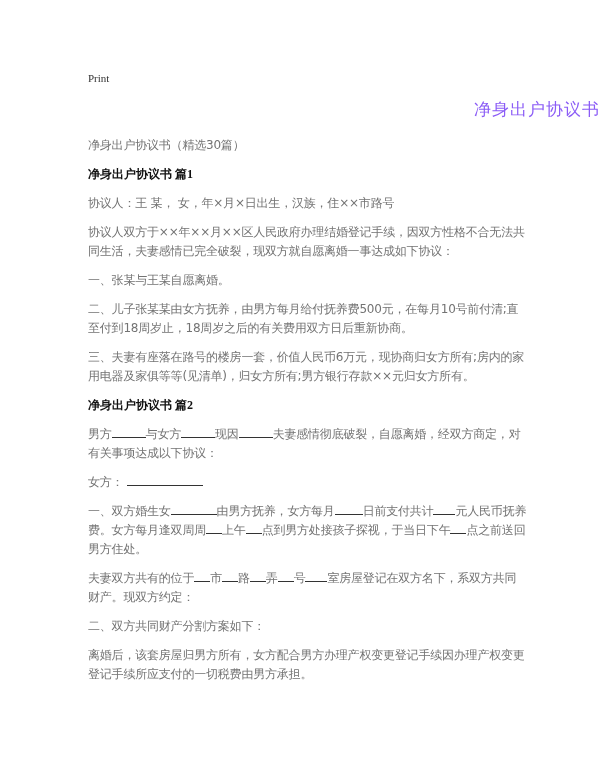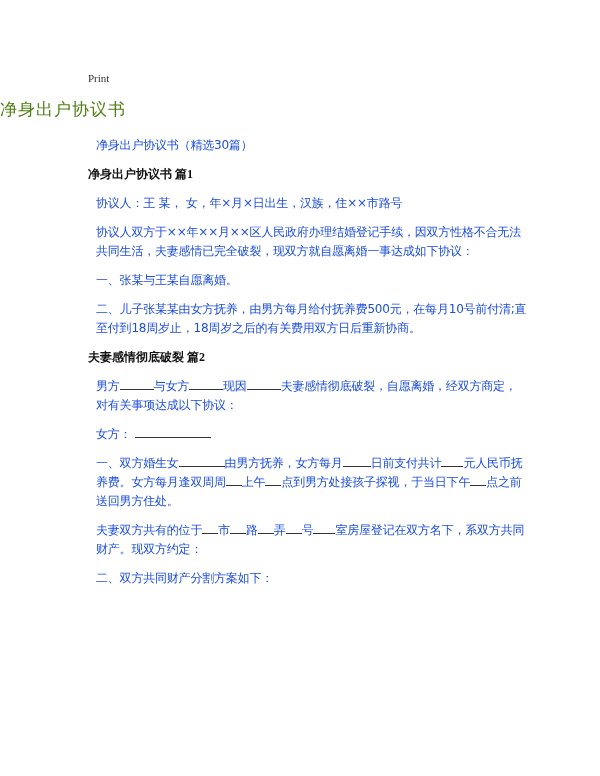--- a/index.html
+++ b/index.html
@@ -9,25 +9,25 @@
     color: #222222;
   }
   .page { position: absolute; left: 0; top: 0; width: 600px; height: 588px; padding-left: 28px; }
   .print-label {
     position: absolute; left: 88px; top: 72px;
     font-family: "Liberation Serif", "DejaVu Serif", serif;
     font-size: 11px; color: #333;
   }
   .doc-title {
     position: absolute; left: 0; width: 600px; top: 98px;
-    text-align: left; font-size: 17px; color: #4d7c0f; letter-spacing: 1px;
+    text-align: right; font-size: 17px; color: #8b5cf6; letter-spacing: 1px;
   }
   .content { position: absolute; left: 88px; top: 136px; width: 440px; }
   .p {
-    font-size: 12px; line-height: 19px; margin: 0 0 10px 8px; color: #1d4ed8;
+    font-size: 12px; line-height: 19px; margin: 0 0 10px 0; color: #737373;
     letter-spacing: -0.2px;
   }
   .h {
     font-size: 12px; font-weight: bold; line-height: 19px; margin: 0 0 10px 0;
     color: #111; font-family: Liberation Serif, serif;
   }
   .blank { display: inline-block; border-bottom: 1px solid #333; height: 12px; vertical-align: baseline; }
   .b-long { width: 76px; margin-left: 4px; }
   .b-6 { width: 34px; }
   .b-8 { width: 46px; }
@@ -43,26 +43,28 @@
   <div class="doc-title">净身出户协议书</div>
 
   <div class="content">
     <p class="p">净身出户协议书（精选30篇）</p>
 
     <p class="h">净身出户协议书 篇1</p>
     <p class="p">协议人：王 某， 女，年×月×日出生，汉族，住××市路号</p>
     <p class="p">协议人双方于××年××月××区人民政府办理结婚登记手续，因双方性格不合无法共同生活，夫妻感情已完全破裂，现双方就自愿离婚一事达成如下协议：</p>
     <p class="p">一、张某与王某自愿离婚。</p>
     <p class="p">二、儿子张某某由女方抚养，由男方每月给付抚养费500元，在每月10号前付清;直至付到18周岁止，18周岁之后的有关费用双方日后重新协商。</p>
+    <p class="p">三、夫妻有座落在路号的楼房一套，价值人民币6万元，现协商归女方所有;房内的家用电器及家俱等等(见清单)，归女方所有;男方银行存款××元归女方所有。</p>
 
-    <p class="h">夫妻感情彻底破裂 篇2</p>
+    <p class="h">净身出户协议书 篇2</p>
     <p class="p"><span>男方</span><span class="blank b-6"></span><span>与女方</span><span class="blank b-6"></span><span>现因</span><span class="blank b-6"></span><span>夫妻感情彻底破裂，自愿离婚，经双方商定，对有关事项达成以下协议：</span></p>
 
     <p class="p"><span>女方：</span><span class="blank b-long"></span></p>
 
     <p class="p"><span>一、双方婚生女</span><span class="blank b-8"></span><span>由男方抚养，女方每月</span><span class="blank b-5"></span><span>日前支付共计</span><span class="blank b-4"></span><span>元人民币抚养费。女方每月逢双周周</span><span class="blank b-3"></span><span>上午</span><span class="blank b-3"></span><span>点到男方处接孩子探视，于当日下午</span><span class="blank b-3"></span><span>点之前送回男方住处。</span></p>
 
     <p class="p"><span>夫妻双方共有的位于</span><span class="blank b-3"></span><span>市</span><span class="blank b-3"></span><span>路</span><span class="blank b-3"></span><span>弄</span><span class="blank b-3"></span><span>号</span><span class="blank b-4"></span><span>室房屋登记在双方名下，系双方共同财产。现双方约定：</span></p>
 
     <p class="p">二、双方共同财产分割方案如下：</p>
 
+    <p class="p">离婚后，该套房屋归男方所有，女方配合男方办理产权变更登记手续因办理产权变更登记手续所应支付的一切税费由男方承担。</p>
   </div>
 </div>
 
 </body></html>

